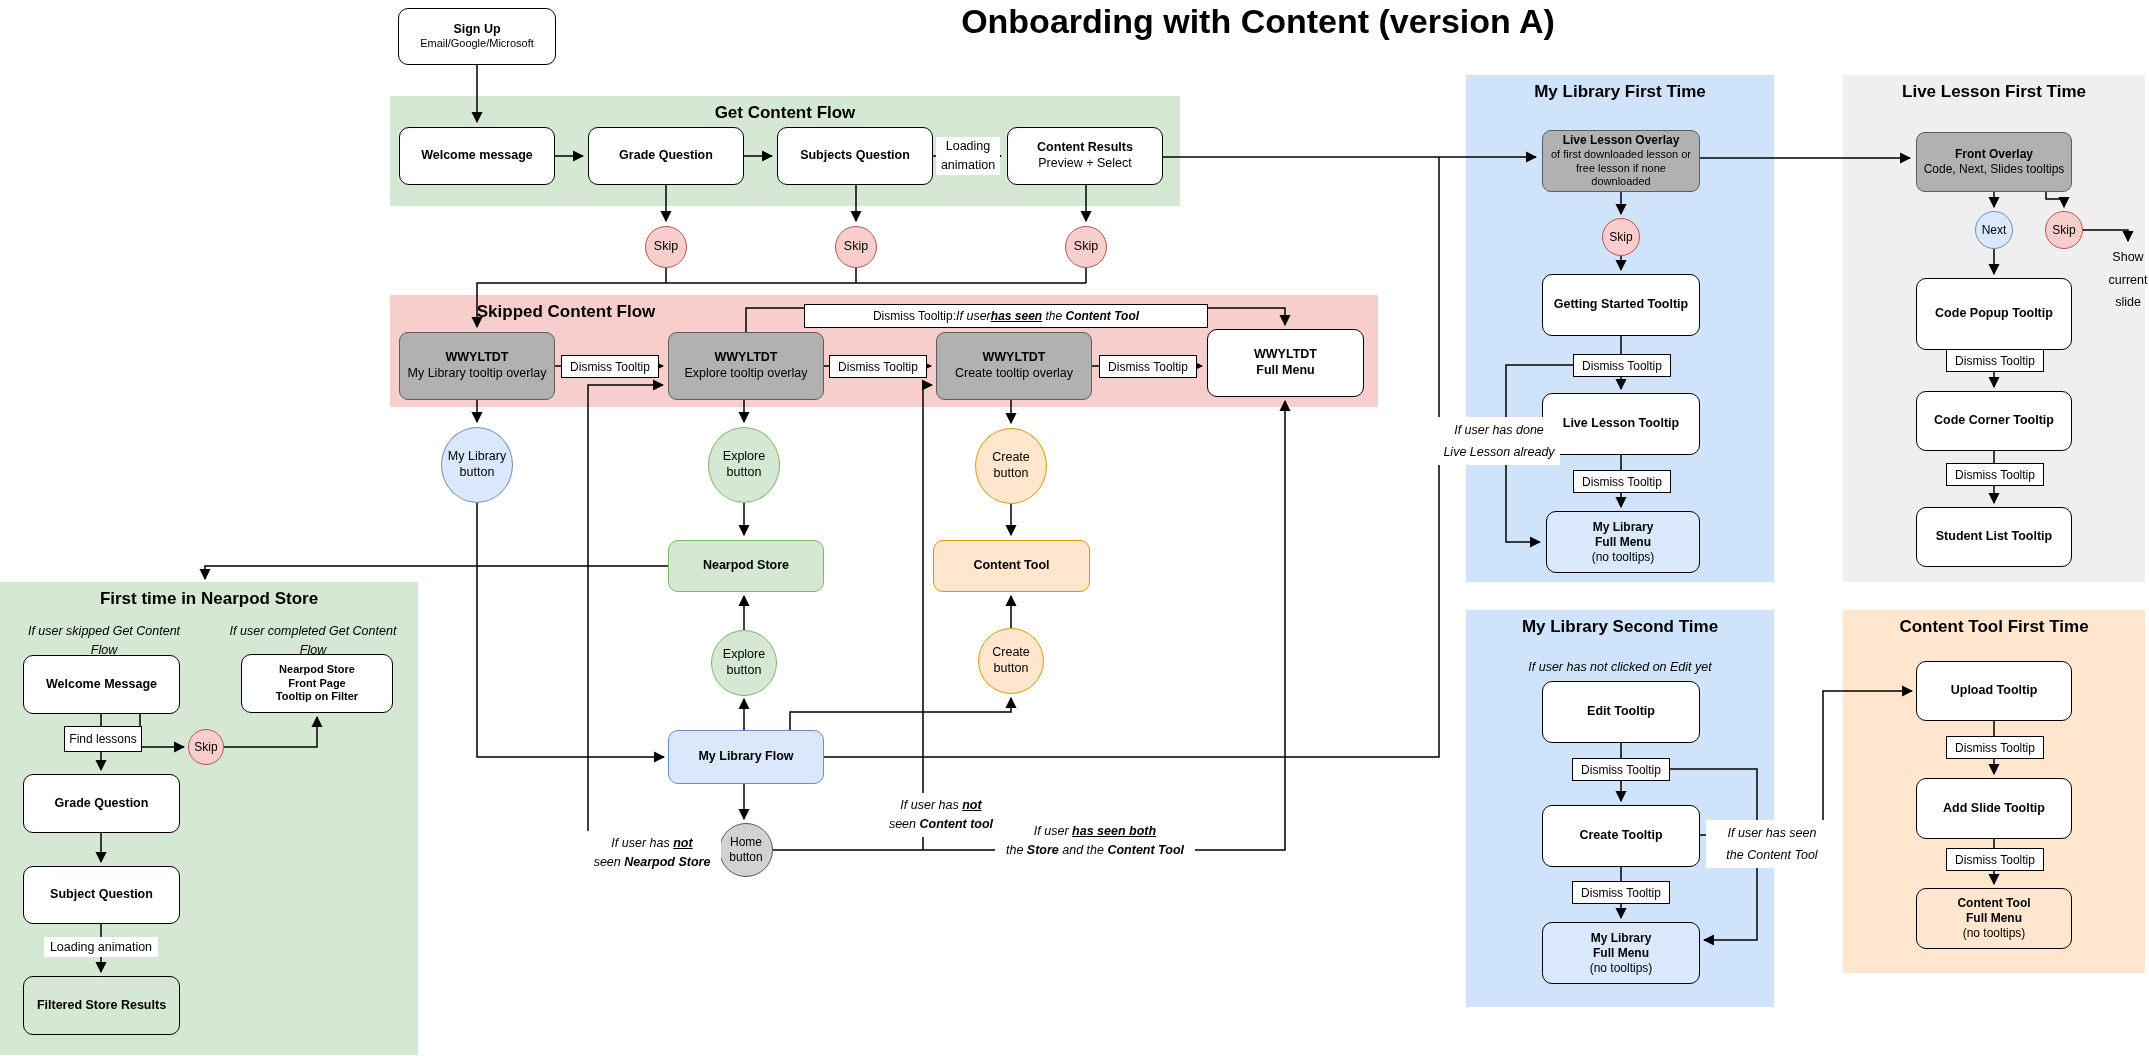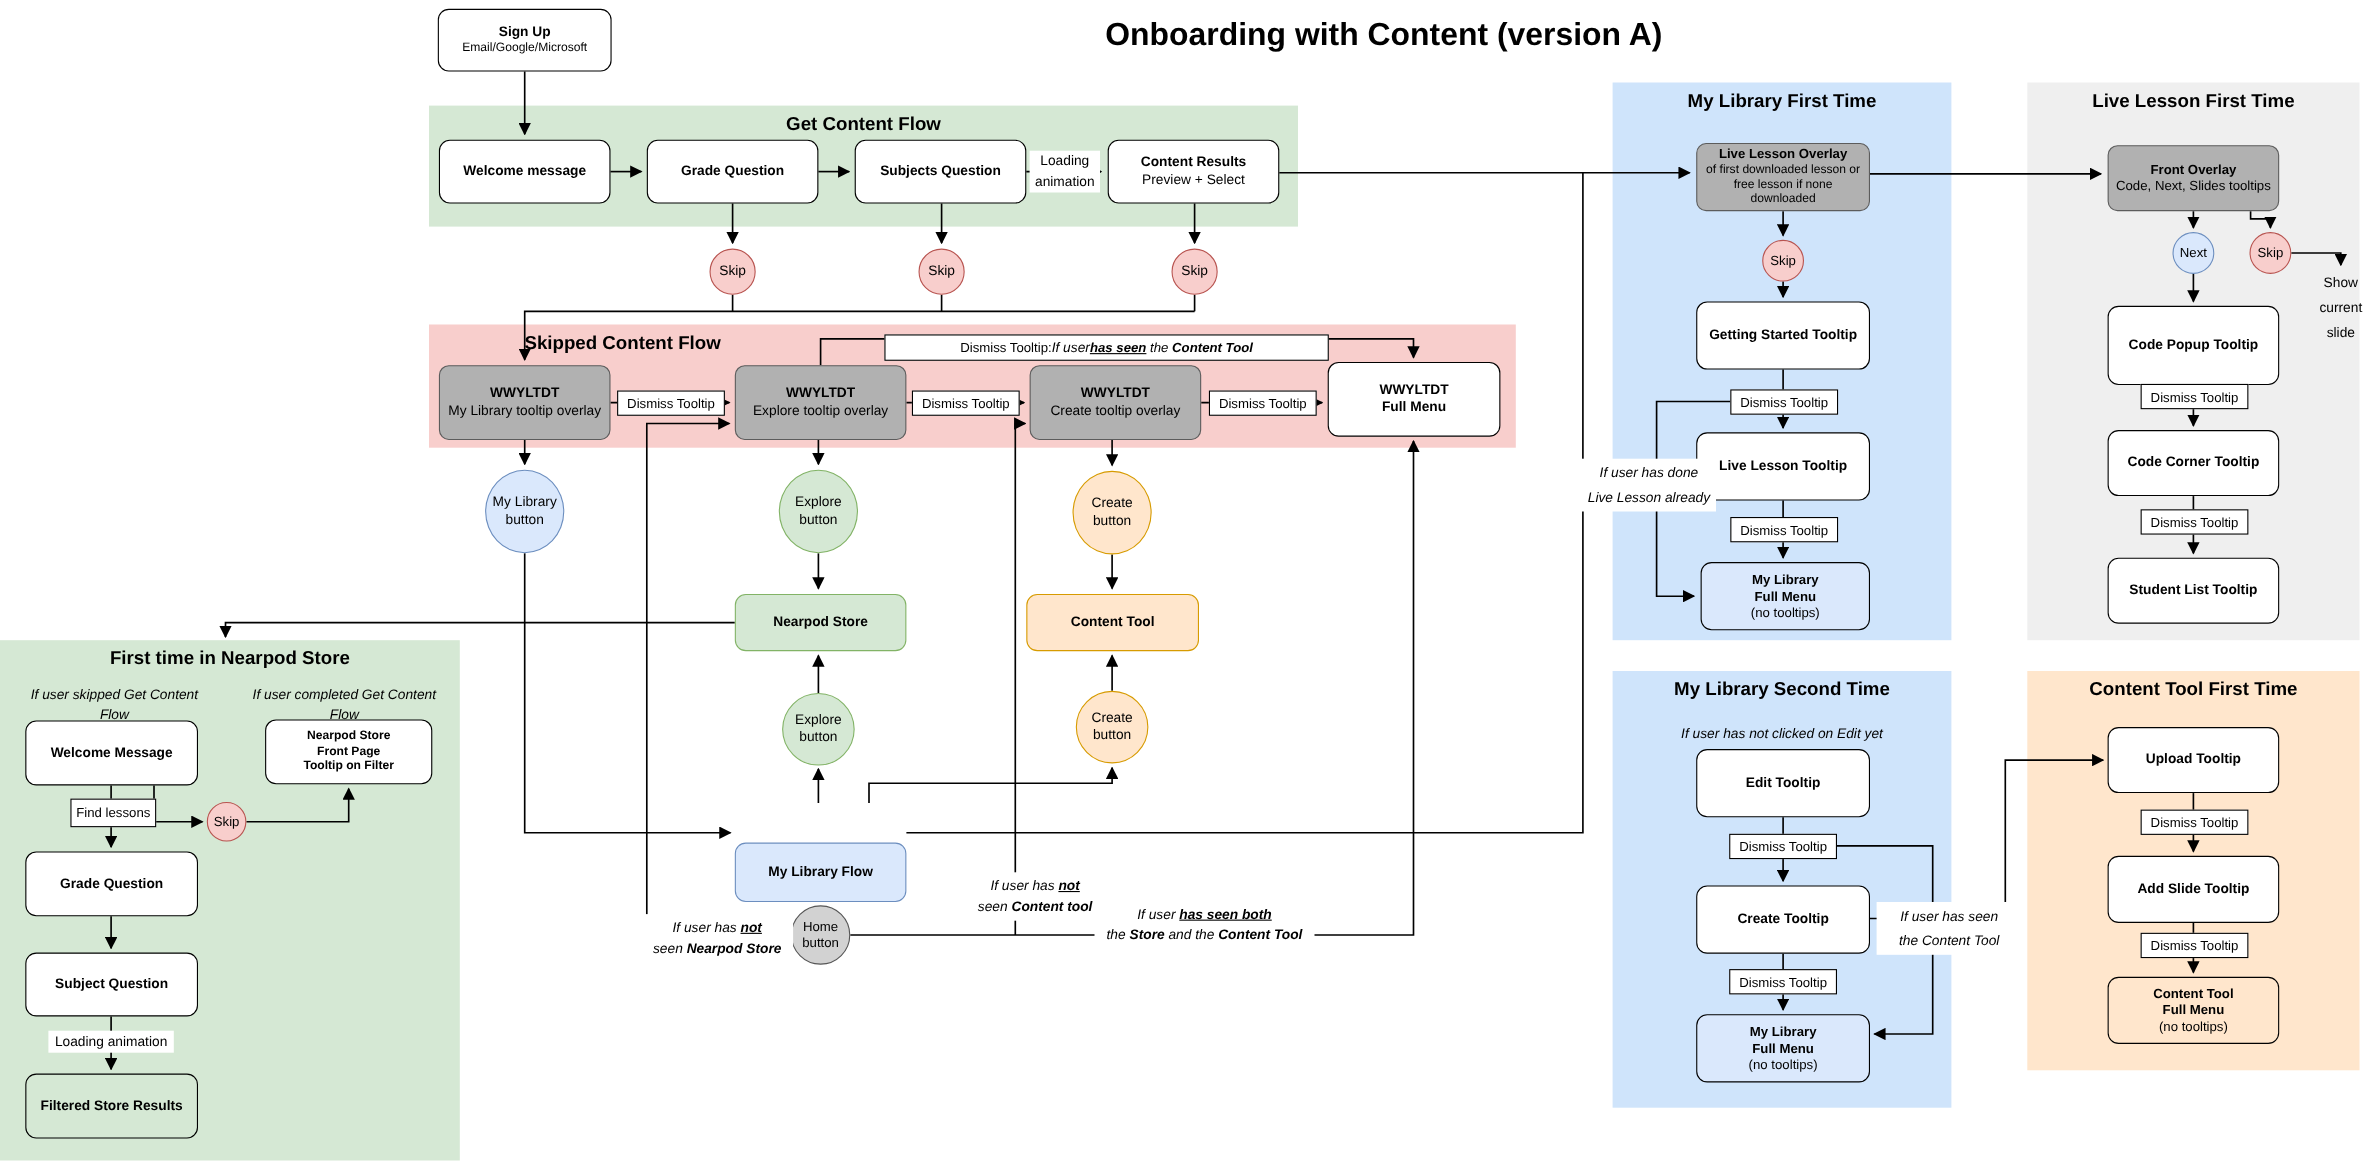--- a/index.html
+++ b/index.html
@@ -25,22 +25,22 @@
   .c-gray{background:#d2d2d2;border:1.5px solid #565656;}
   .lbl{position:absolute;background:#fff;border:1px solid #000;font-size:12px;
        display:flex;align-items:center;justify-content:center;white-space:nowrap;z-index:3;}
   .ann{position:absolute;background:#fff;font-style:italic;font-size:12.5px;
        text-align:center;line-height:1.5;z-index:3;display:flex;flex-direction:column;
        align-items:center;justify-content:center;}
   .nobg{background:transparent;}
   .b{font-weight:bold}.u{text-decoration:underline}
   .bold{font-weight:bold}
   .sm{font-size:11px;line-height:1.25}
-  .title{position:absolute;left:1258px;top:16px;transform:translateX(-50%);
-         font-size:29px;font-weight:bold;white-space:nowrap;z-index:3;}
+  .title{position:absolute;left:1258px;top:2px;transform:translateX(-50%);
+         font-size:34px;font-weight:bold;white-space:nowrap;z-index:3;}
 </style>
 </head>
 <body>
 
 <div id="canvas">
 
   <div class="sec" style="left:390px;top:96px;width:790px;height:110px;background:#d5e8d4;">
     <div class="sec-title">Get Content Flow</div>
   </div>
   <div class="sec" style="left:390px;top:295px;width:988px;height:112px;background:#f8cecc;">
@@ -207,21 +207,21 @@
   </div>
   <div class="node c-orange" style="left:933px;top:540px;width:157px;height:52px;border-radius:10px;">
     <span class="bold">Content Tool</span>
   </div>
   <div class="node circ c-green" style="left:711px;top:630px;width:66px;height:66px;">
     <span>Explore button</span>
   </div>
   <div class="node circ c-orange" style="left:978px;top:628px;width:66px;height:66px;">
     <span>Create button</span>
   </div>
-  <div class="node c-blue" style="left:668px;top:730px;width:156px;height:54px;border-radius:10px;margin-top:36px;">
+  <div class="node c-blue" style="left:668px;top:730px;width:156px;height:54px;border-radius:10px;">
     <span class="bold">My Library Flow</span>
   </div>
   <div class="node circ c-gray" style="left:719px;top:823px;width:54px;height:54px;font-size:12px;">
     <span>Home button</span>
   </div>
 
   <div class="ann" style="left:861px;top:793px;width:160px;height:44px;">
     <div><span>If user has </span><span class="b u">not</span></div>
     <div><span>seen </span><span class="b">Content tool</span></div>
   </div>

